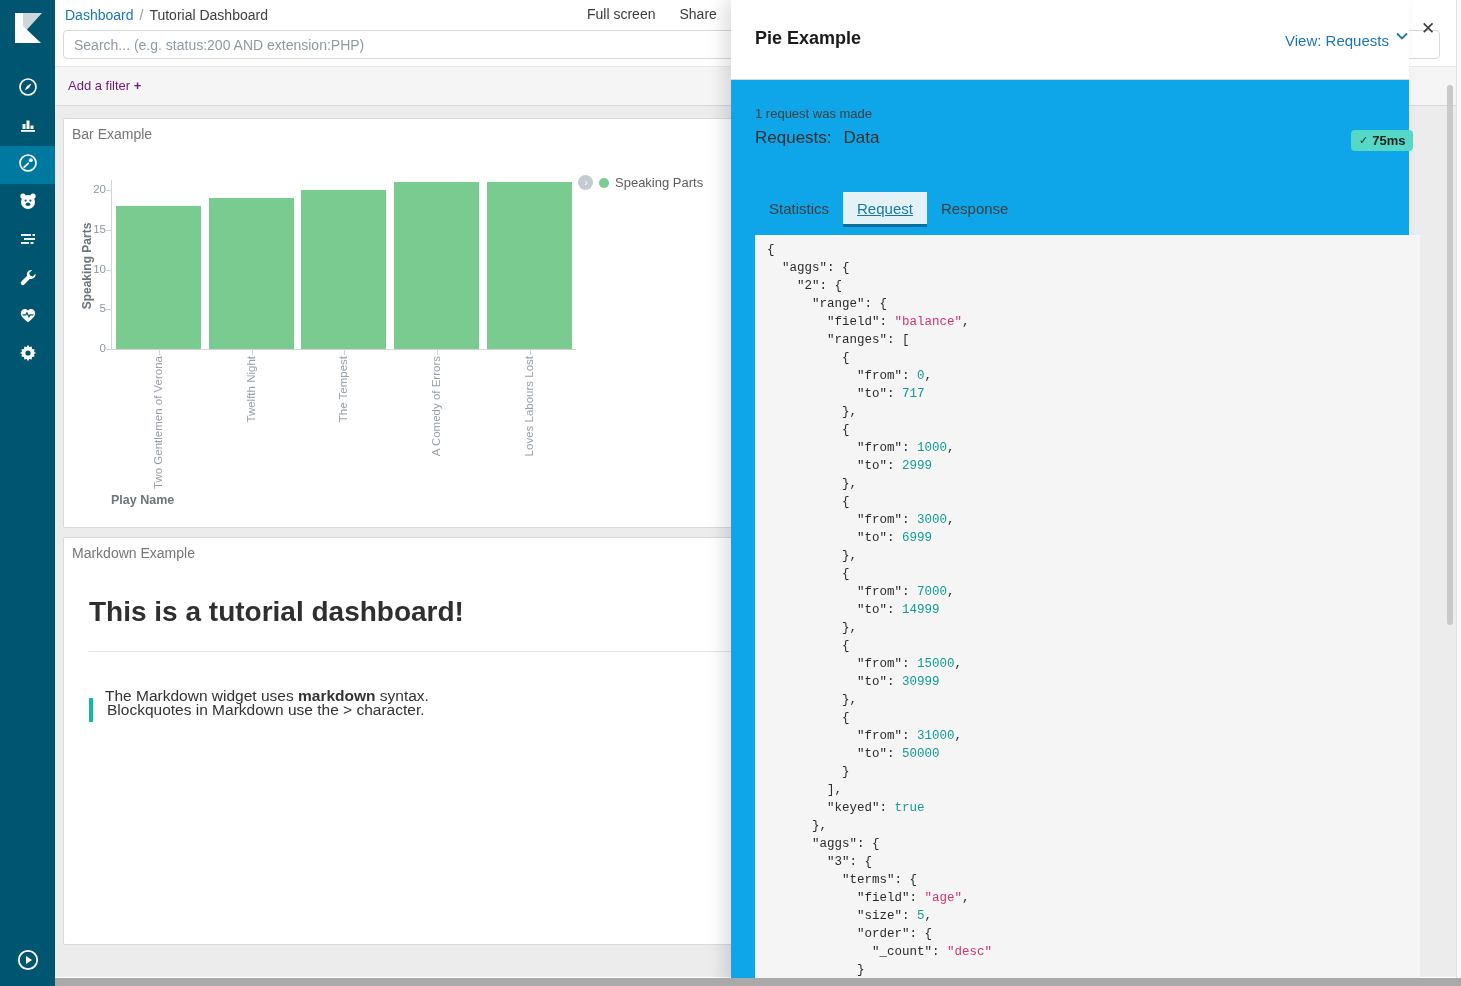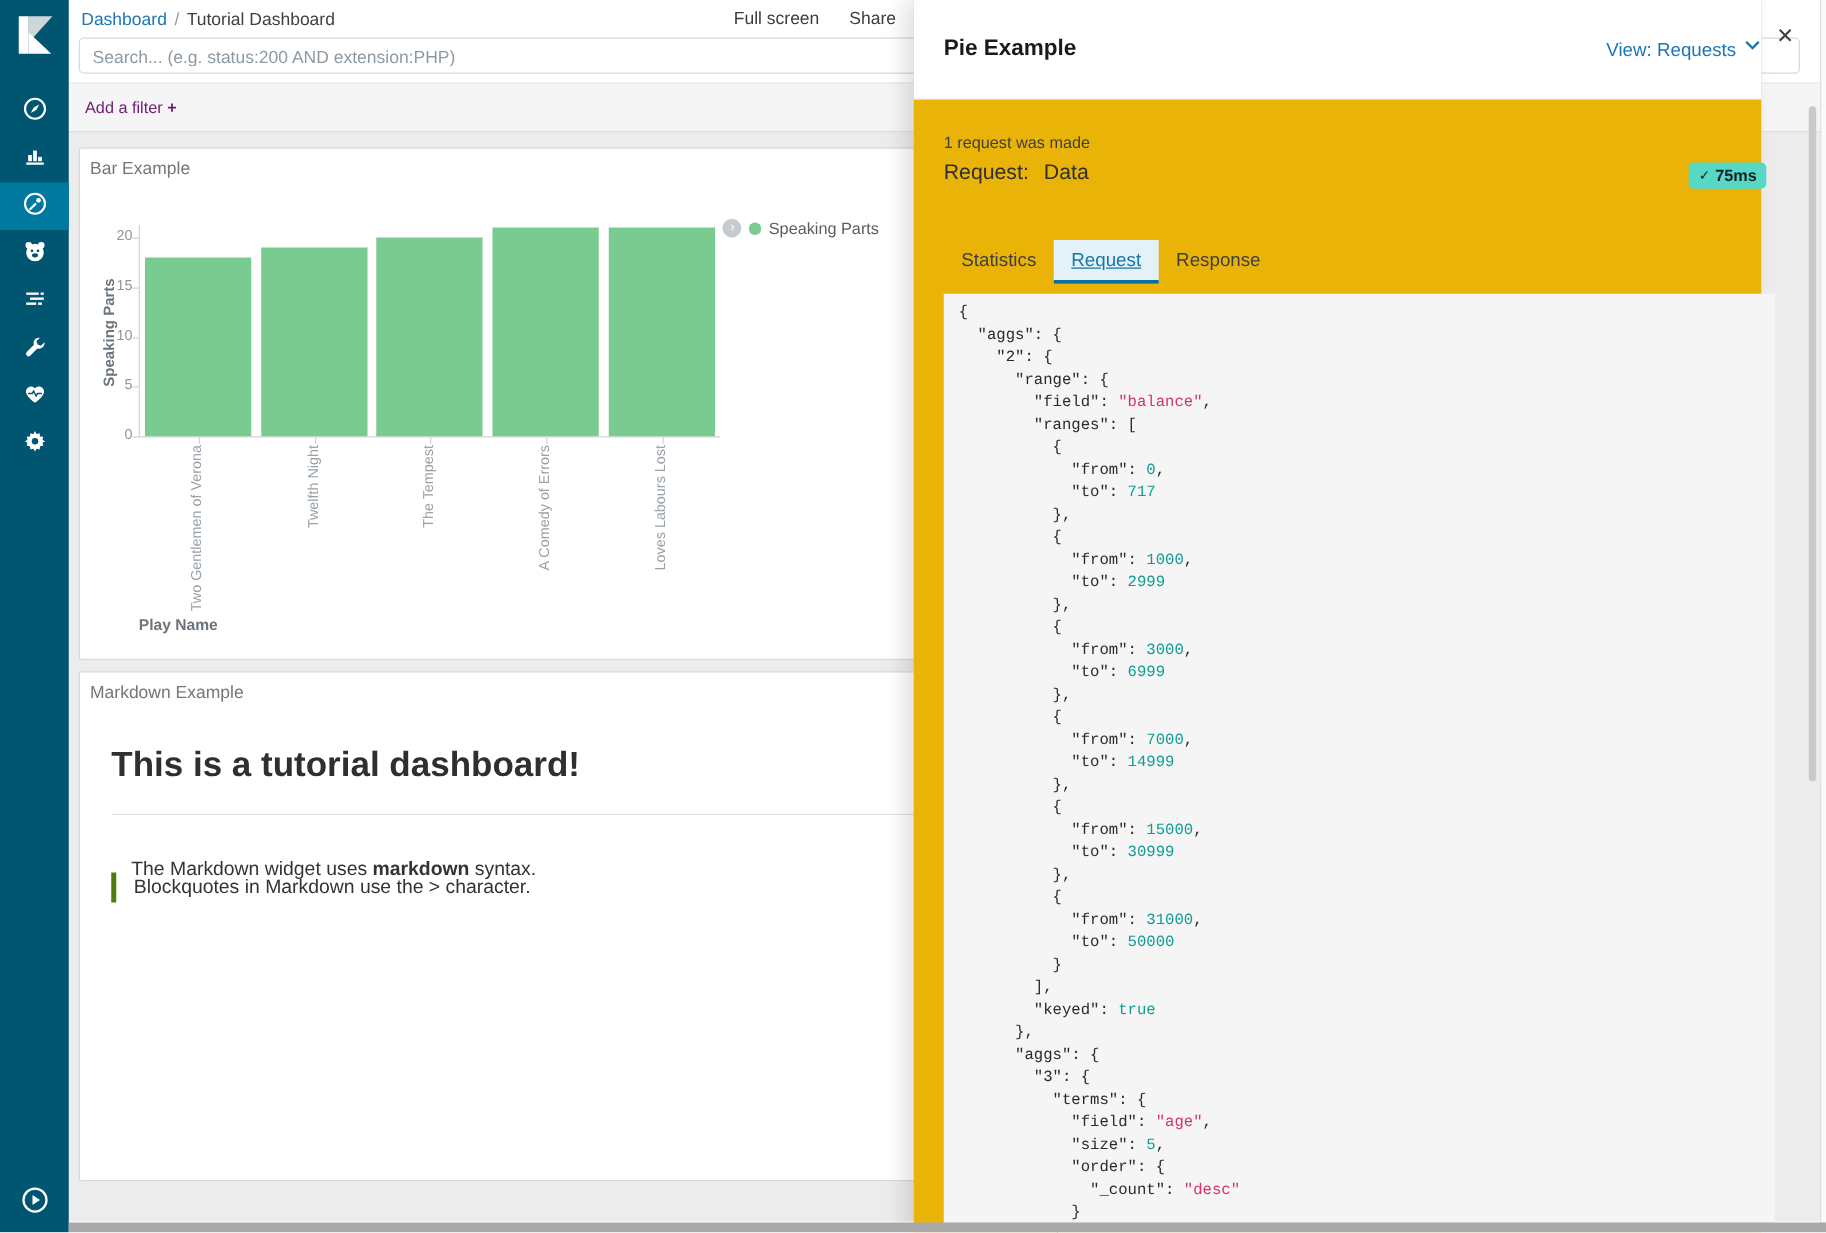--- a/index.html
+++ b/index.html
@@ -58,28 +58,28 @@
   .legend{position:absolute;left:514px;top:56px;display:flex;align-items:center;gap:6px}
   .legend-toggle{width:15px;height:15px;border-radius:50%;background:#c5cbd0;color:#fff;display:flex;
                  align-items:center;justify-content:center;font-size:11px;line-height:1;border:none;cursor:pointer;padding:0 0 1px 1px}
   .legend-dot{width:10px;height:10px;border-radius:50%}
   .legend-label{font-size:13px;color:#5c5c5c;cursor:pointer}
 
   
   .md-h1{position:absolute;left:25px;top:58px;margin:0;font-size:28px;color:#2f2f2f;font-weight:bold}
   .md-hr{position:absolute;left:25px;top:113px;width:1285px;height:1px;background:#e3e3e3}
   .md-p{position:absolute;left:25px;top:133px;margin:16px;font-size:15.5px;color:#333}
-  .md-quote{position:absolute;left:25px;top:160px;margin:0;border-left:4px solid #4d7c0f;
+  .md-quote{position:absolute;left:25px;top:160px;margin:0;border-left:4px solid #14b8a6;
             padding:3px 0 3px 14px;font-size:15.5px;color:#333}
 
   .hscroll{position:absolute;left:55px;top:978px;width:1406px;height:8px;background:#a9a9a9;z-index:60;cursor:pointer}
   .vedge{position:absolute;left:1456px;top:0;width:5px;height:986px;background:#fafafa;border-left:1px solid #e0e0e0;z-index:55}
 
   
-  .flyout{position:absolute;left:731px;top:0;width:678px;height:986px;background:#eab308;z-index:30;
+  .flyout{position:absolute;left:731px;top:0;width:678px;height:986px;background:#0ea5e9;z-index:30;
           box-shadow:-8px 0 16px rgba(0,0,0,.12)}
   .fly-header{position:absolute;left:0;top:0;width:100%;height:80px;border-bottom:1px solid #d8d8d8;background:#fff}
   .fly-title{position:absolute;left:24px;top:28px;margin:0;font-size:18px;font-weight:600;color:#1a1a1a}
   .view-link{position:absolute;left:554px;top:32px;font-size:15px;color:#1c76b3;text-decoration:none;cursor:pointer;
              display:flex;align-items:flex-start;gap:7px;white-space:nowrap}
   .fly-close{position:absolute;left:688px;top:16px;font-size:17px;color:#3f3f3f;background:none;border:none;cursor:pointer;padding:2px}
   .req-count{position:absolute;left:24px;top:106px;font-size:13px;color:#3f3f3f}
   .req-heading{position:absolute;left:24px;top:128px;font-size:17px;color:#2f2f2f}
   .req-name{margin-left:12px}
   .badge{position:absolute;left:620px;top:130px;height:21px;padding:0 8px;background:#55d8c5;border-radius:4px;
@@ -257,21 +257,21 @@
         <span>View: Requests</span>
         <svg width="12" height="8" viewBox="0 0 12 8">
           <path d="M1 1.5 L6 6.5 L11 1.5" stroke="#1c76b3" stroke-width="1.8" fill="none"></path>
         </svg>
       </a>
       <button class="fly-close">✕</button>
     </div>
 
     <div class="req-count">1 request was made</div>
     <div class="req-heading">
-      <span>Request:</span><span class="req-name">Data</span>
+      <span>Requests:</span><span class="req-name">Data</span>
     </div>
     <div class="badge">
       <span class="badge-check">✓</span>
       <span>75ms</span>
     </div>
 
     <div class="tabs" id="tabs">
         <button class="tab">Statistics</button>
         <button class="tab active">Request</button>
         <button class="tab">Response</button>

